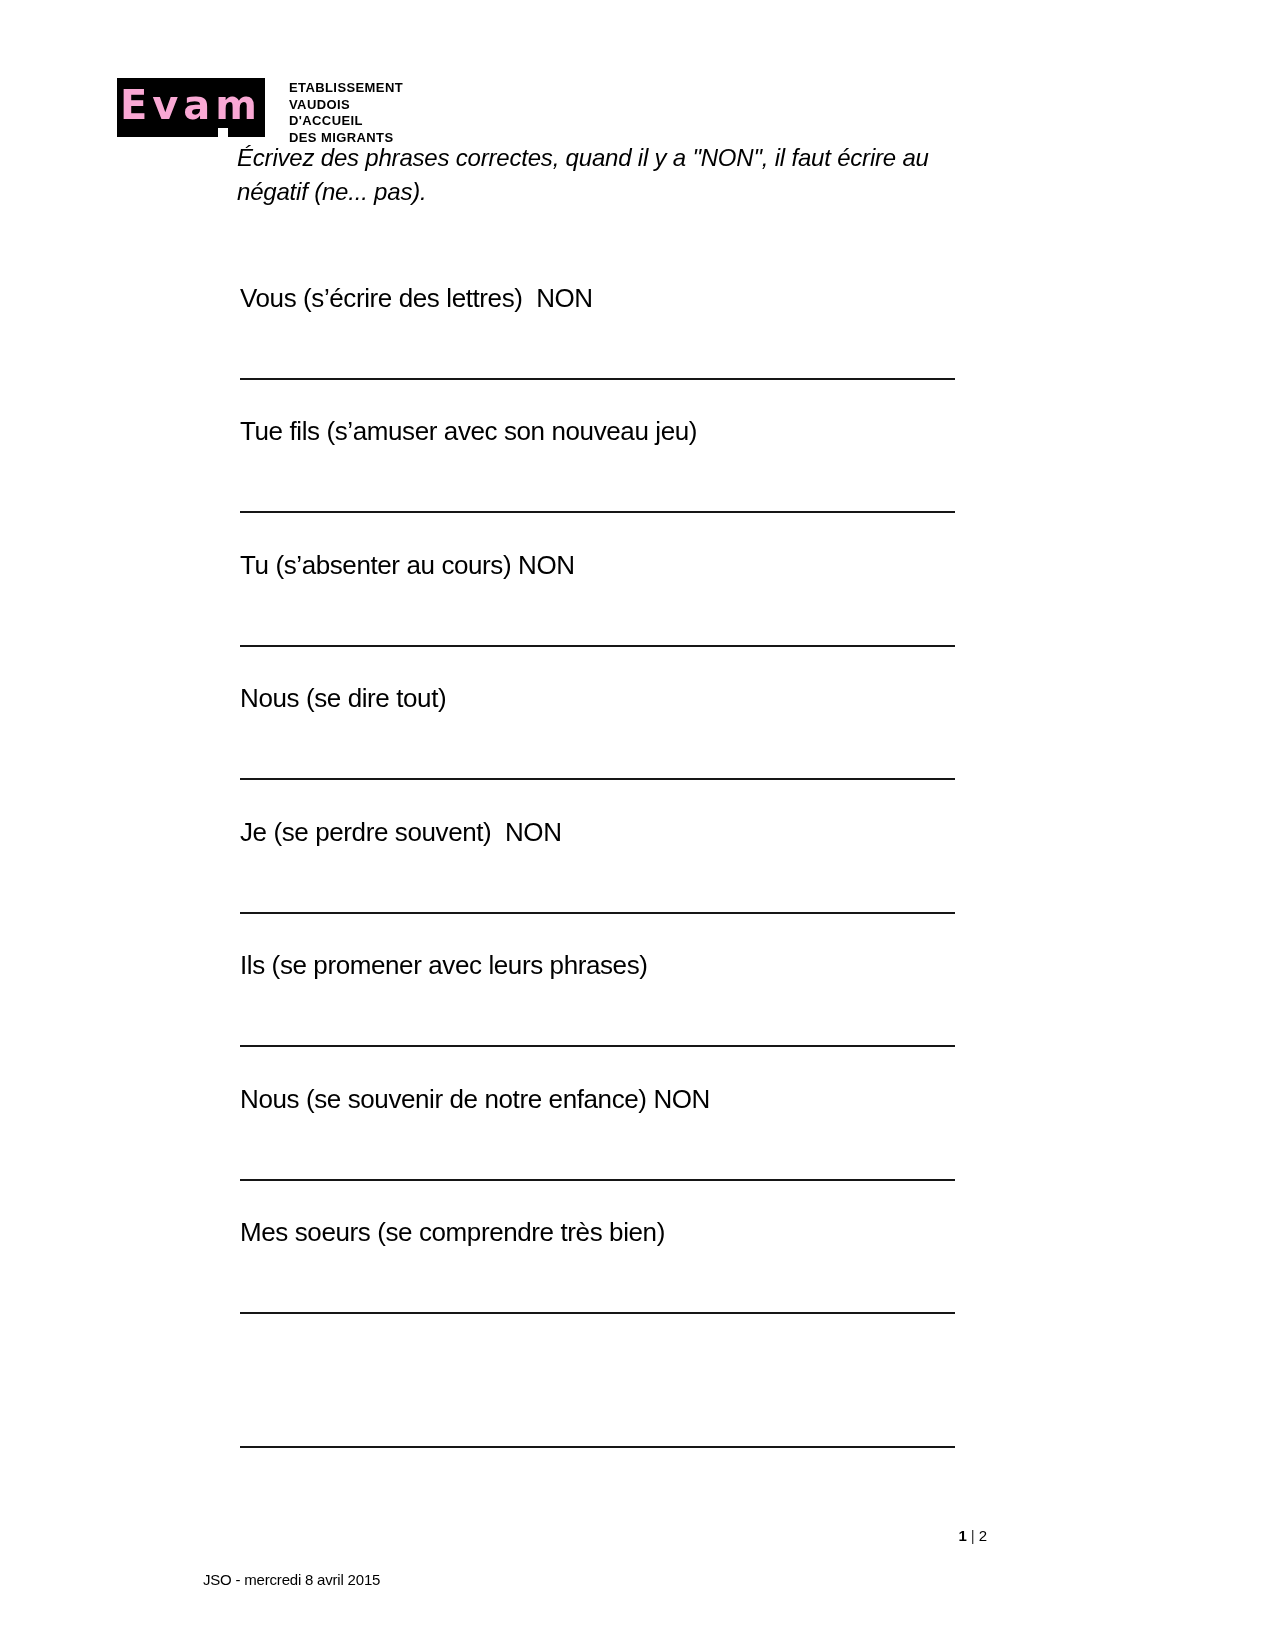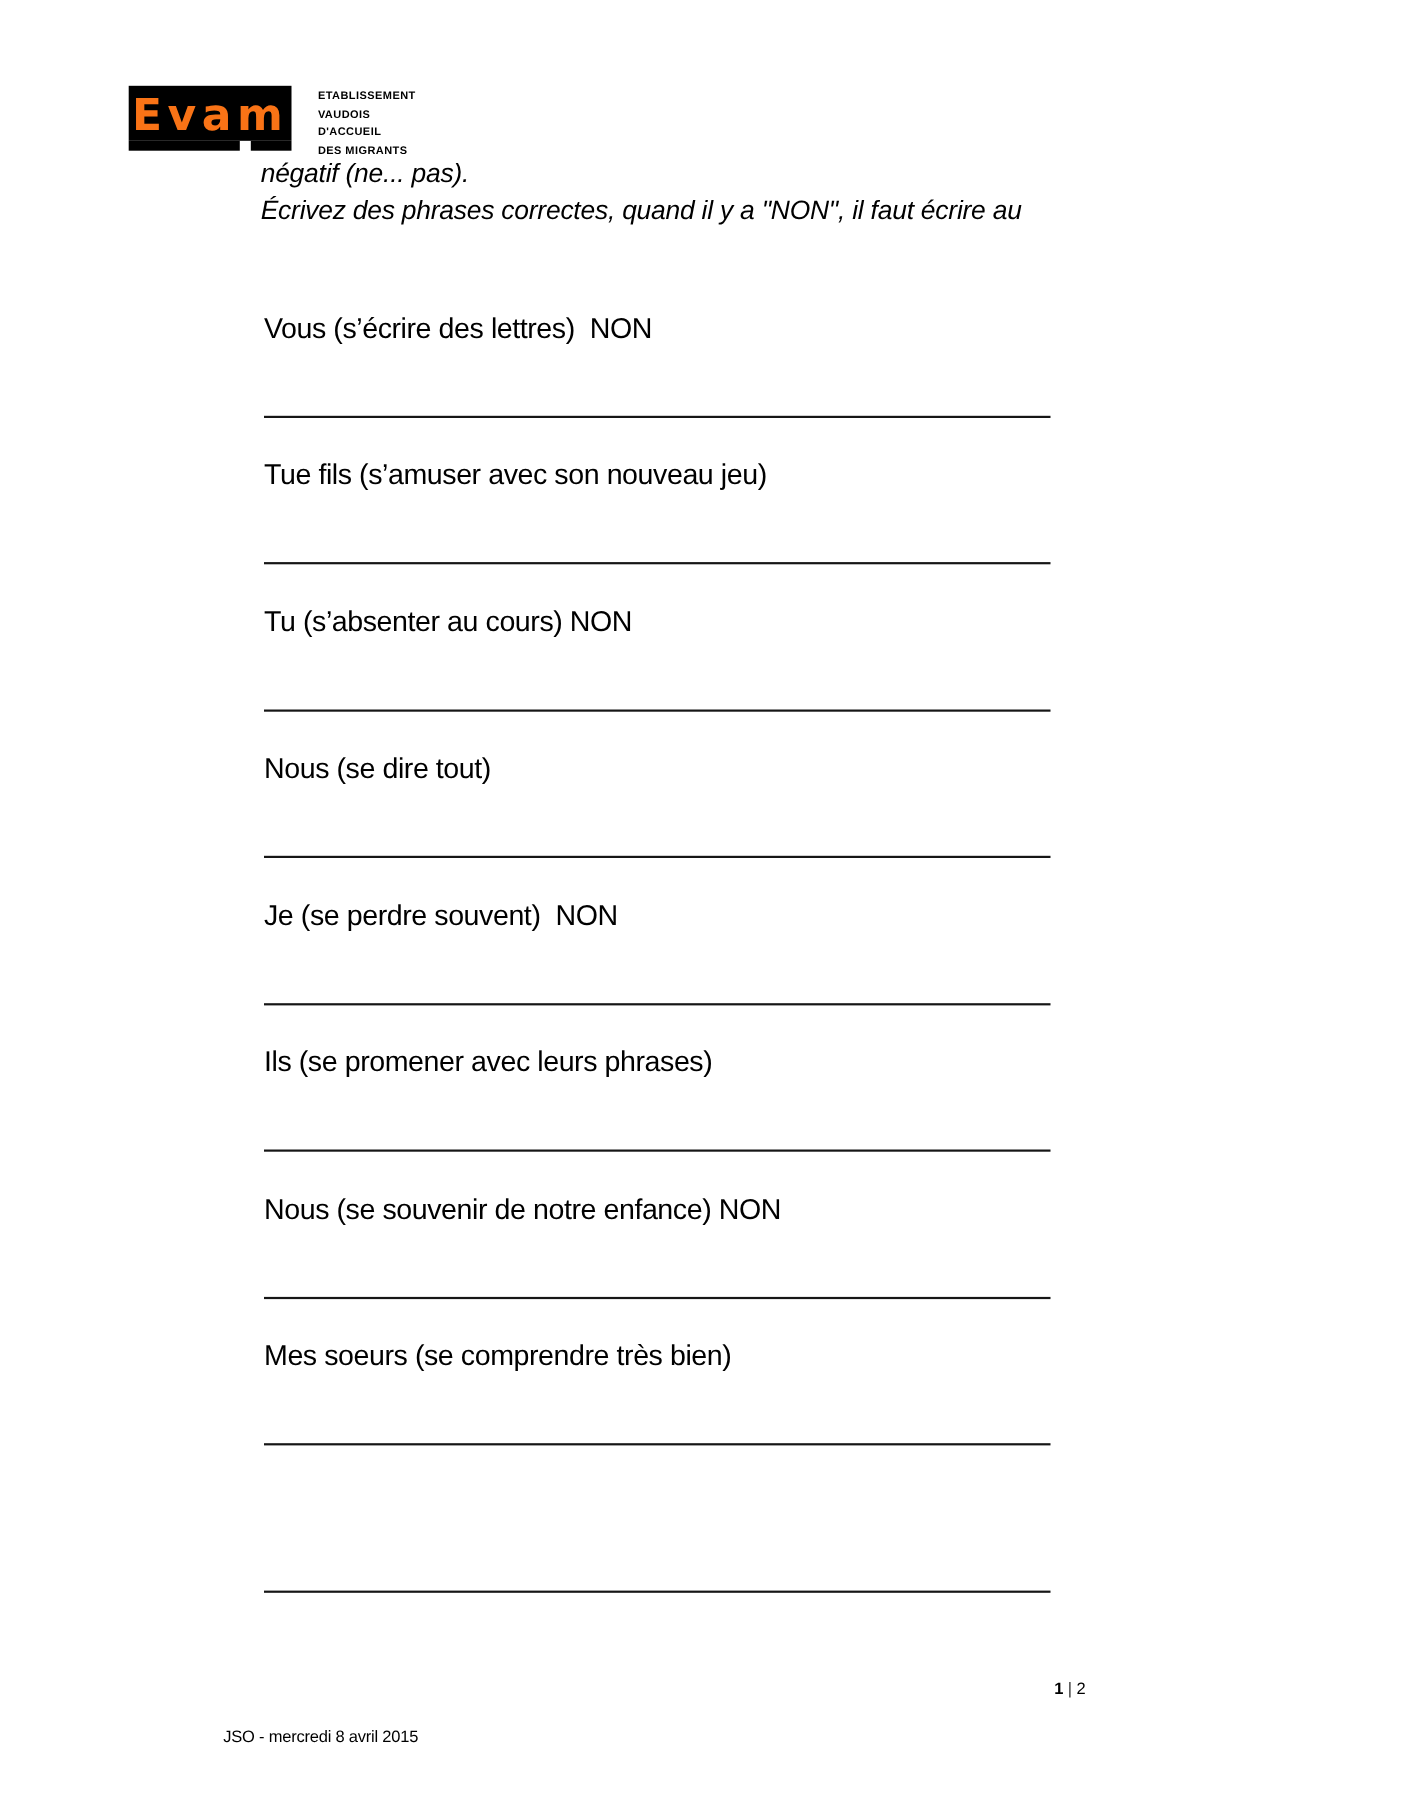--- a/index.html
+++ b/index.html
@@ -16,31 +16,31 @@
   
   .logo { position: absolute; left: 117px; top: 78px; }
   .logo-box {
     position: absolute; left: 0; top: 0;
     width: 148px; height: 50px;
     background: #000000;
     display: flex; align-items: flex-end; justify-content: center;
     padding-bottom: 1px;
   }
   .logo-word {
-    color: #f97316;
+    color: #f9a8d4;
     font-size: 40px; font-weight: bold;
     letter-spacing: 5px;
     line-height: 44px;
     font-family: "DejaVu Sans", "Liberation Sans", sans-serif;
   }
   .logo-tab-left  { position: absolute; left: 0px;   top: 50px; width: 101px; height: 9px; background: #000000; }
   .logo-tab-right { position: absolute; left: 111px; top: 50px; width: 37px;  height: 9px; background: #000000; }
   .org-name {
     position: absolute; left: 172px; top: 2px;
-    font-size: 10px; font-weight: bold;
+    font-size: 13px; font-weight: bold;
     line-height: 16.6px; letter-spacing: 0.4px;
     white-space: nowrap;
   }
 
   
   .instruction {
     position: absolute; left: 237px; top: 141px;
     font-style: italic;
     font-size: 24px; line-height: 34px;
     letter-spacing: -0.2px;
@@ -88,22 +88,22 @@
     <div class="logo-tab-right"></div>
     <div class="org-name">
       <div>ETABLISSEMENT</div>
       <div>VAUDOIS</div>
       <div>D'ACCUEIL</div>
       <div>DES MIGRANTS</div>
     </div>
   </div>
 
   <div class="instruction">
+    <div>Écrivez des phrases correctes, quand il y a "NON", il faut écrire au</div>
     <div>négatif (ne... pas).</div>
-    <div>Écrivez des phrases correctes, quand il y a "NON", il faut écrire au</div>
   </div>
 
   <div class="items">
     <div class="item" style="top:0px">
       <div class="prompt">Vous (s’écrire des lettres)  NON</div>
       <div class="answer-line"></div>
     </div>
     <div class="item" style="top:133px">
       <div class="prompt">Tue fils (s’amuser avec son nouveau jeu)</div>
       <div class="answer-line"></div>

